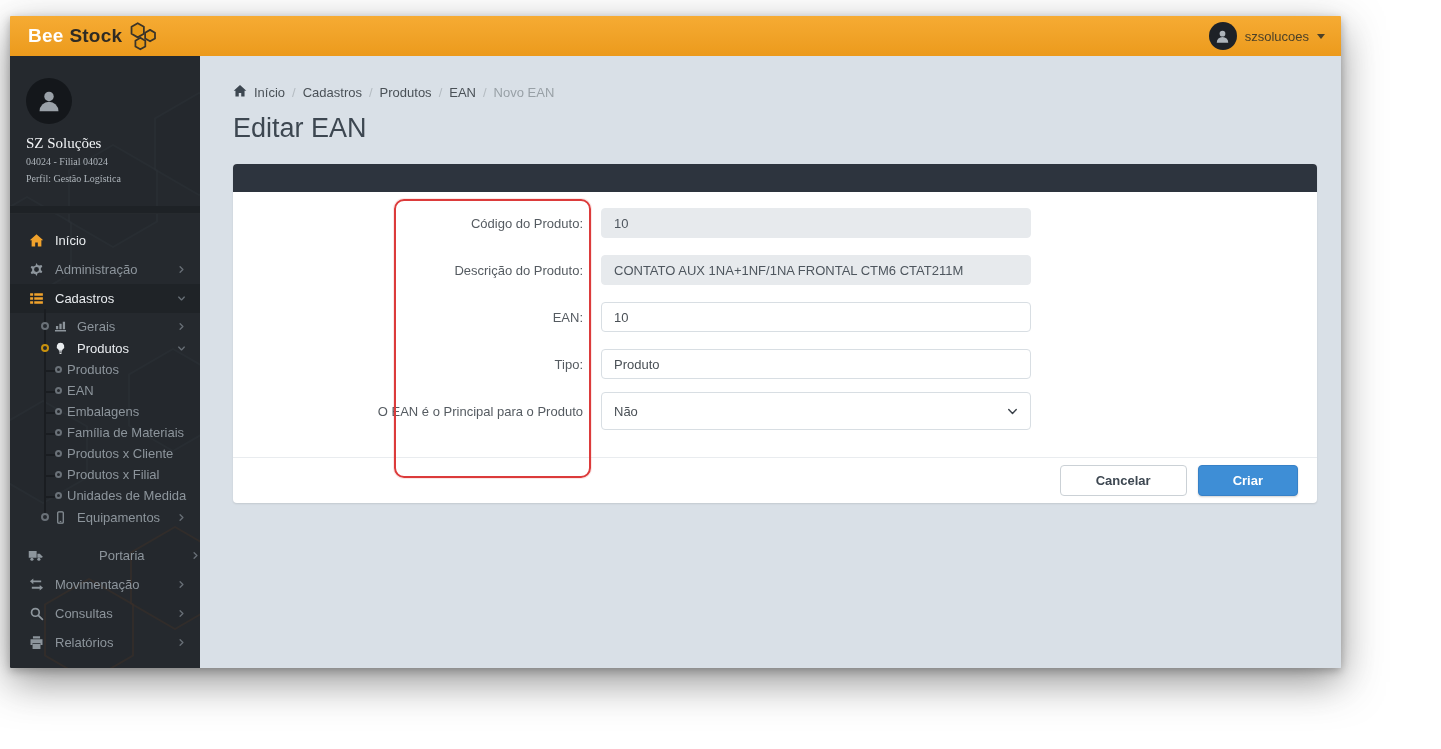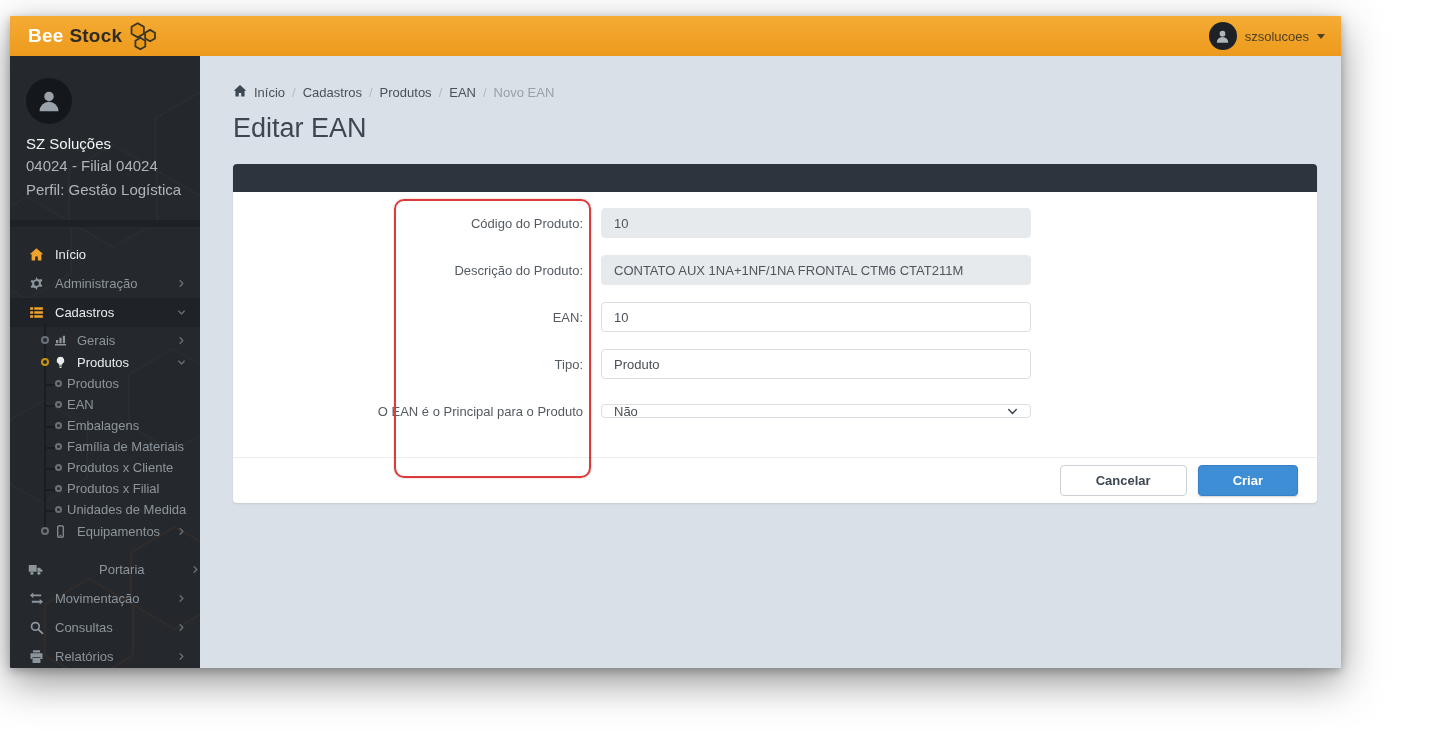--- a/index.html
+++ b/index.html
@@ -30,25 +30,25 @@
   
   .shell{ display:flex; height:612px; }
 
   
   .sidebar{ width:190px; flex-shrink:0; background:#25292E; position:relative; overflow:hidden; }
   .hex{ position:absolute; clip-path:polygon(50% 0,100% 25%,100% 75%,50% 100%,0 75%,0 25%); background:#2C3238; opacity:.55; }
   .hex-in{ position:absolute; inset:2px; clip-path:polygon(50% 0,100% 25%,100% 75%,50% 100%,0 75%,0 25%); background:#25292E; }
   .hex.warm{ background:#3C3129; }
   .side-content{ position:relative; z-index:2; }
 
-  .profile{ padding:22px 14px 12px 16px; }
+  .profile{ padding:22px 14px 12px 16px;font-family:Liberation Serif, serif; }
   .avatar-lg{ width:46px; height:46px; border-radius:50%; background:#14171B; display:flex; align-items:center; justify-content:center; }
   .avatar-lg svg{ width:28px; height:28px; fill:#9AA1A8; }
   .p-name{ margin-top:11px; font-size:15px; color:#F2F4F6; }
-  .p-sub{ font-size:15px; color:#AEB5BB; line-height:1.4; margin-top:3px; }
+  .p-sub{ font-size:10px; color:#AEB5BB; line-height:1.4; margin-top:3px; }
   .profile-sep{ height:8px; background:#1E2226; border-bottom:1px solid rgba(255,255,255,.04); margin-top:8px; }
 
   nav{ margin-top:12px; }
   .nav-item{ display:flex; align-items:center; height:29px; padding:0 14px 0 18px; font-size:13px; color:#8D959C; cursor:pointer; }
   .nav-item .nicon{ width:17px; height:16px; margin-right:10px; display:flex; align-items:center; justify-content:center; }
   .nav-item .nicon svg{ width:15px; height:15px; fill:currentColor; }
   .nav-item .nlabel{ flex:1; }
   .chev{ color:#676E75; display:flex; }
   .chev svg{ width:9px; height:9px; }
   .chev.down svg{ transform:rotate(90deg); }
@@ -81,21 +81,21 @@
 
   .card{ width:1084px; margin-top:20px; background:#ffffff; border-radius:4px; box-shadow:0 1px 2px rgba(0,0,0,.10); }
   .card-header{ height:28px; background:#2D343E; border-radius:4px 4px 0 0; }
   .card-body{ position:relative; padding:16px 0 31px; }
   .frow{ display:flex; align-items:center; height:30px; margin-bottom:17px; }
   .frow:last-child{ margin-bottom:0; }
   .flabel{ width:368px; padding-right:18px; text-align:right; font-size:13px; color:#555B61; }
   .field{ width:430px; height:30px; border:1px solid #D8DEE3; border-radius:4px; background:#fff; font-size:13px; color:#4A5056; padding:0 12px; font-family:inherit; outline:none; }
   .field:disabled{ background:#E7EAED; border-color:#E7EAED; color:#4E565E; }
   .field::placeholder{ color:#ADB5BD; }
-  .selectbox{ width:430px; height:14px; border:1px solid #D8DEE3; border-radius:4px; background:#fff; display:flex; align-items:center; justify-content:space-between; padding:0 12px; cursor:pointer; }
+  .selectbox{ width:430px; height:38px; border:1px solid #D8DEE3; border-radius:4px; background:#fff; display:flex; align-items:center; justify-content:space-between; padding:0 12px; cursor:pointer; }
   .selectbox span{ font-size:13px; color:#4A5056; }
   .selectbox svg{ width:11px; height:11px; color:#3A4149; }
   .annotation{ position:absolute; left:161px; top:7px; width:197px; height:279px; border:2px solid #DC3B3B; border-radius:10px; pointer-events:none; box-shadow:0 0 0 1px rgba(220,59,59,.12); }
   .card-footer{ border-top:1px solid #E9ECEF; height:46px; display:flex; align-items:center; justify-content:flex-end; gap:11px; padding-right:19px; }
   .btn{ height:31px; border-radius:4px; font-size:13px; font-weight:600; font-family:inherit; cursor:pointer; }
   .btn-cancel{ background:#fff; border:1px solid #CBD1D6; color:#3D4751; padding:0 35px; }
   .btn-create{ background:#3E8ED6; border:1px solid #3781C7; color:#fff; padding:0 34px; box-shadow:0 1px 2px rgba(0,0,0,.18); }
 </style>
 </head>
 <body>

